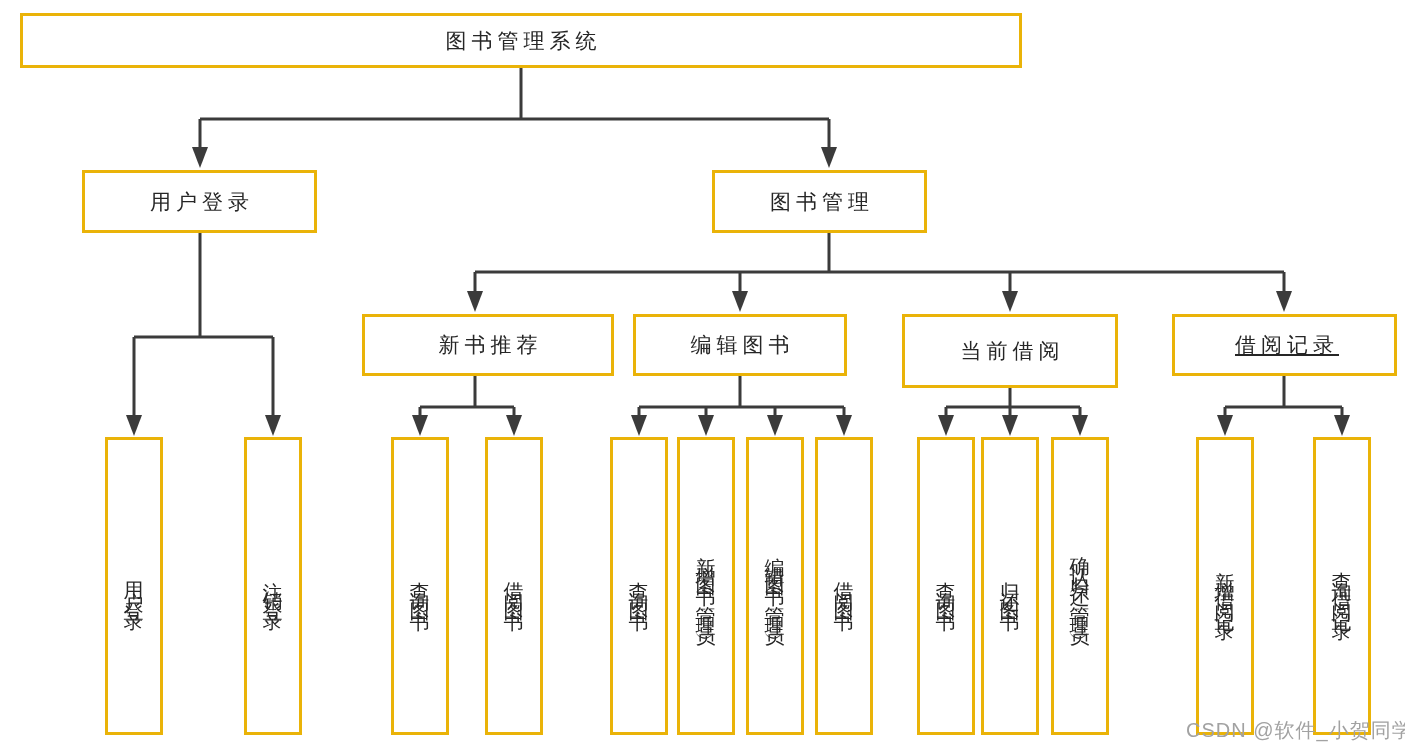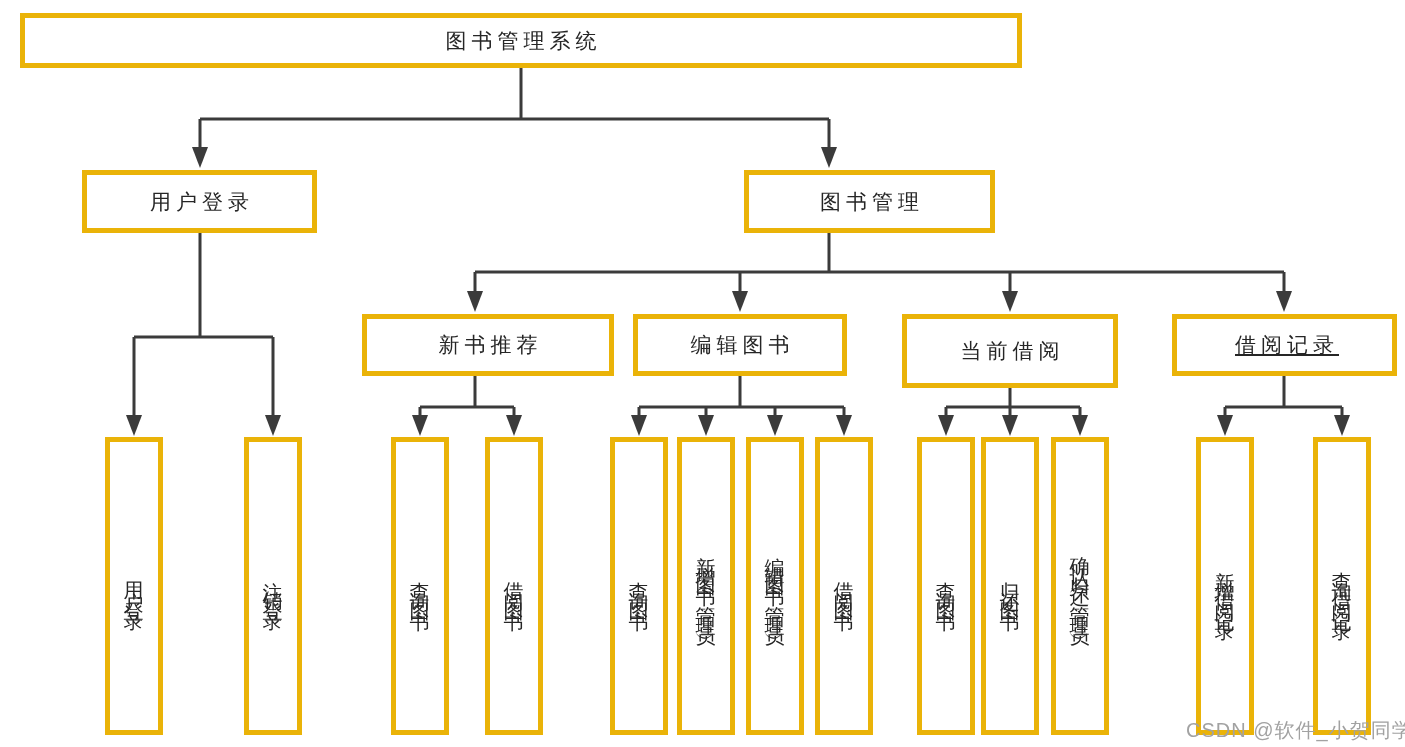--- a/index.html
+++ b/index.html
@@ -3,33 +3,33 @@
 <meta charset="utf-8">
 <style>
   html,body{margin:0;padding:0;background:#ffffff;}
   .canvas{
     position:relative;width:1405px;height:747px;background:#ffffff;overflow:hidden;
     font-family:"Liberation Sans","DejaVu Sans",sans-serif;color:#262626;
   }
   .connectors{position:absolute;left:0;top:0;width:1405px;height:747px;}
   .node{
     position:absolute;box-sizing:border-box;background:#ffffff;
-    border:5px solid #eab308;display:flex;align-items:center;justify-content:center;
+    border:3px solid #eab308;display:flex;align-items:center;justify-content:center;
     font-size:21px;letter-spacing:5px;text-indent:5px;white-space:nowrap;
   }
   .leaf{
     writing-mode:vertical-rl;text-orientation:mixed;
     font-size:20px;letter-spacing:10px;text-indent:0;white-space:normal;
     line-height:1;
   }
   
   #root{left:20px;top:13px;width:1002px;height:55px;}
   
   #ul {left:82px;top:170px;width:235px;height:63px;}
-  #bm {left:712px;top:170px;width:251px;height:63px;margin-left:32px;}
+  #bm {left:712px;top:170px;width:215px;height:63px;}
   
   #s1{left:362px;top:314px;width:252px;height:62px;}
   #s2{left:633px;top:314px;width:214px;height:62px;}
   #s3{left:902px;top:314px;width:216px;height:74px;}
   #s4{left:1172px;top:314px;width:225px;height:62px;text-decoration:underline;}
   
   .leaf{top:437px;width:58px;height:298px;}
   #l1 {left:105px;}  #l2 {left:244px;}
   #l3 {left:391px;}  #l4 {left:485px;}
   #l5 {left:610px;}  #l6 {left:677px;}  #l7 {left:746px;}  #l8 {left:815px;}

